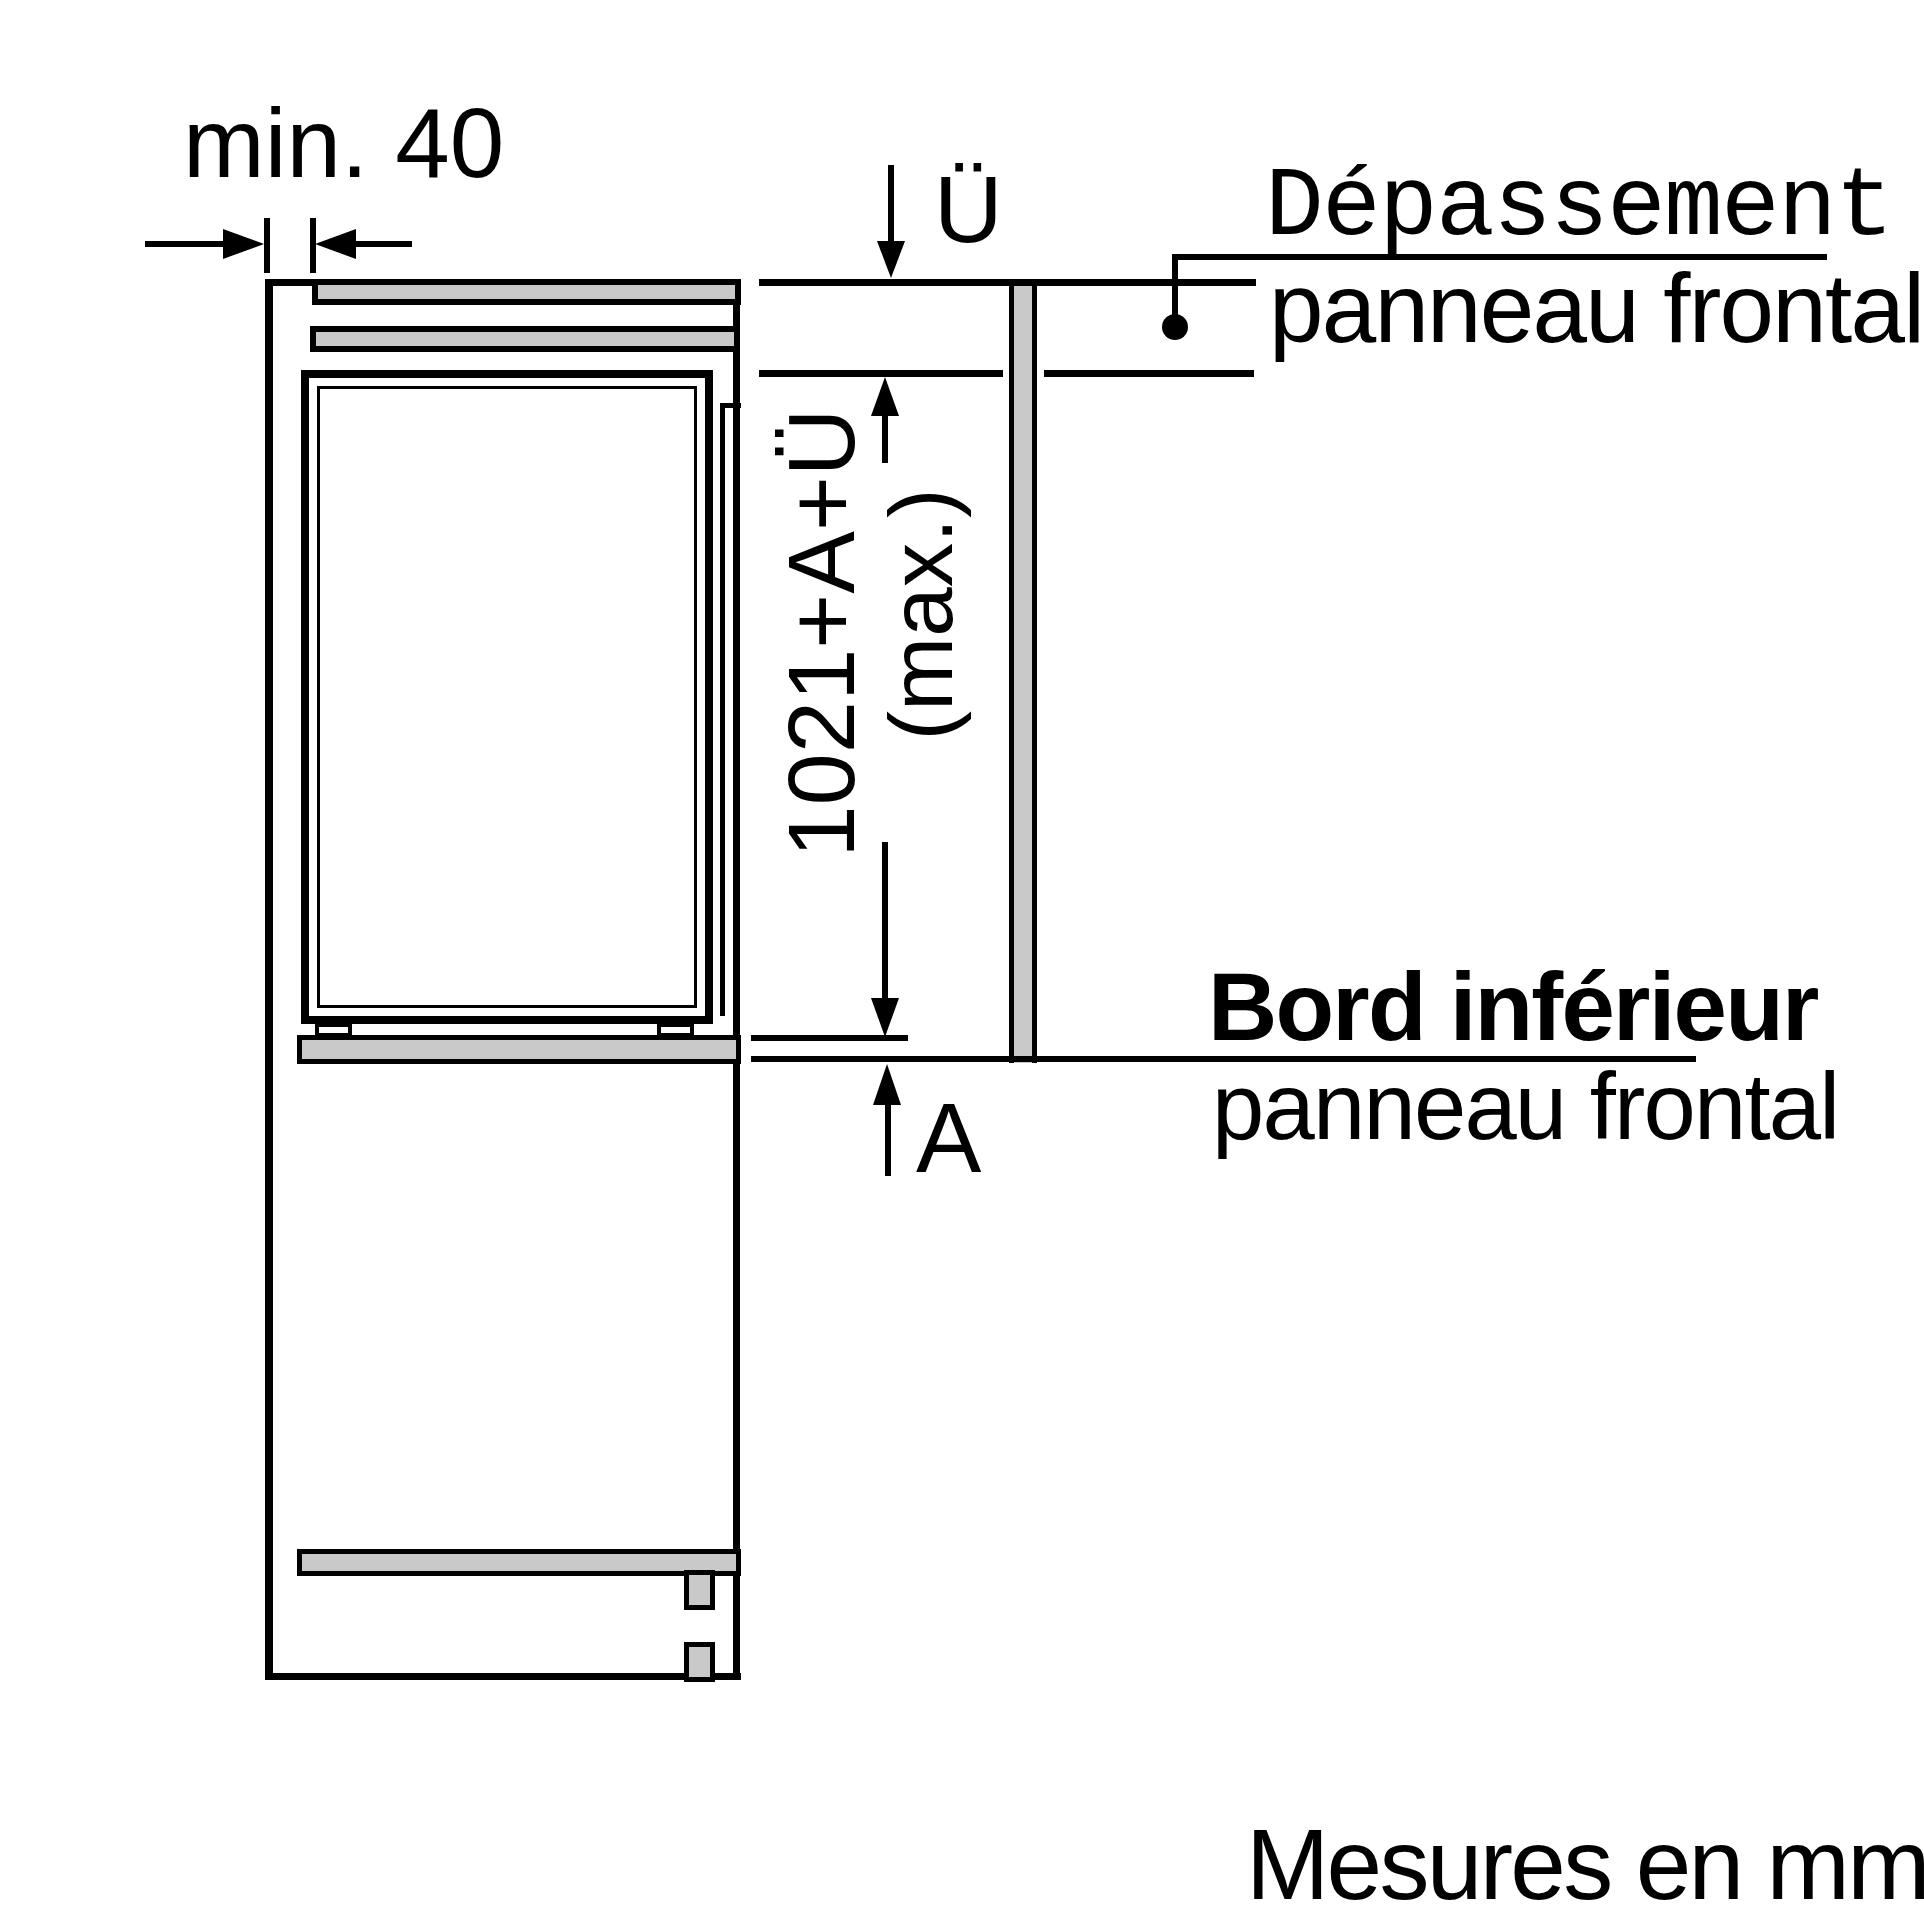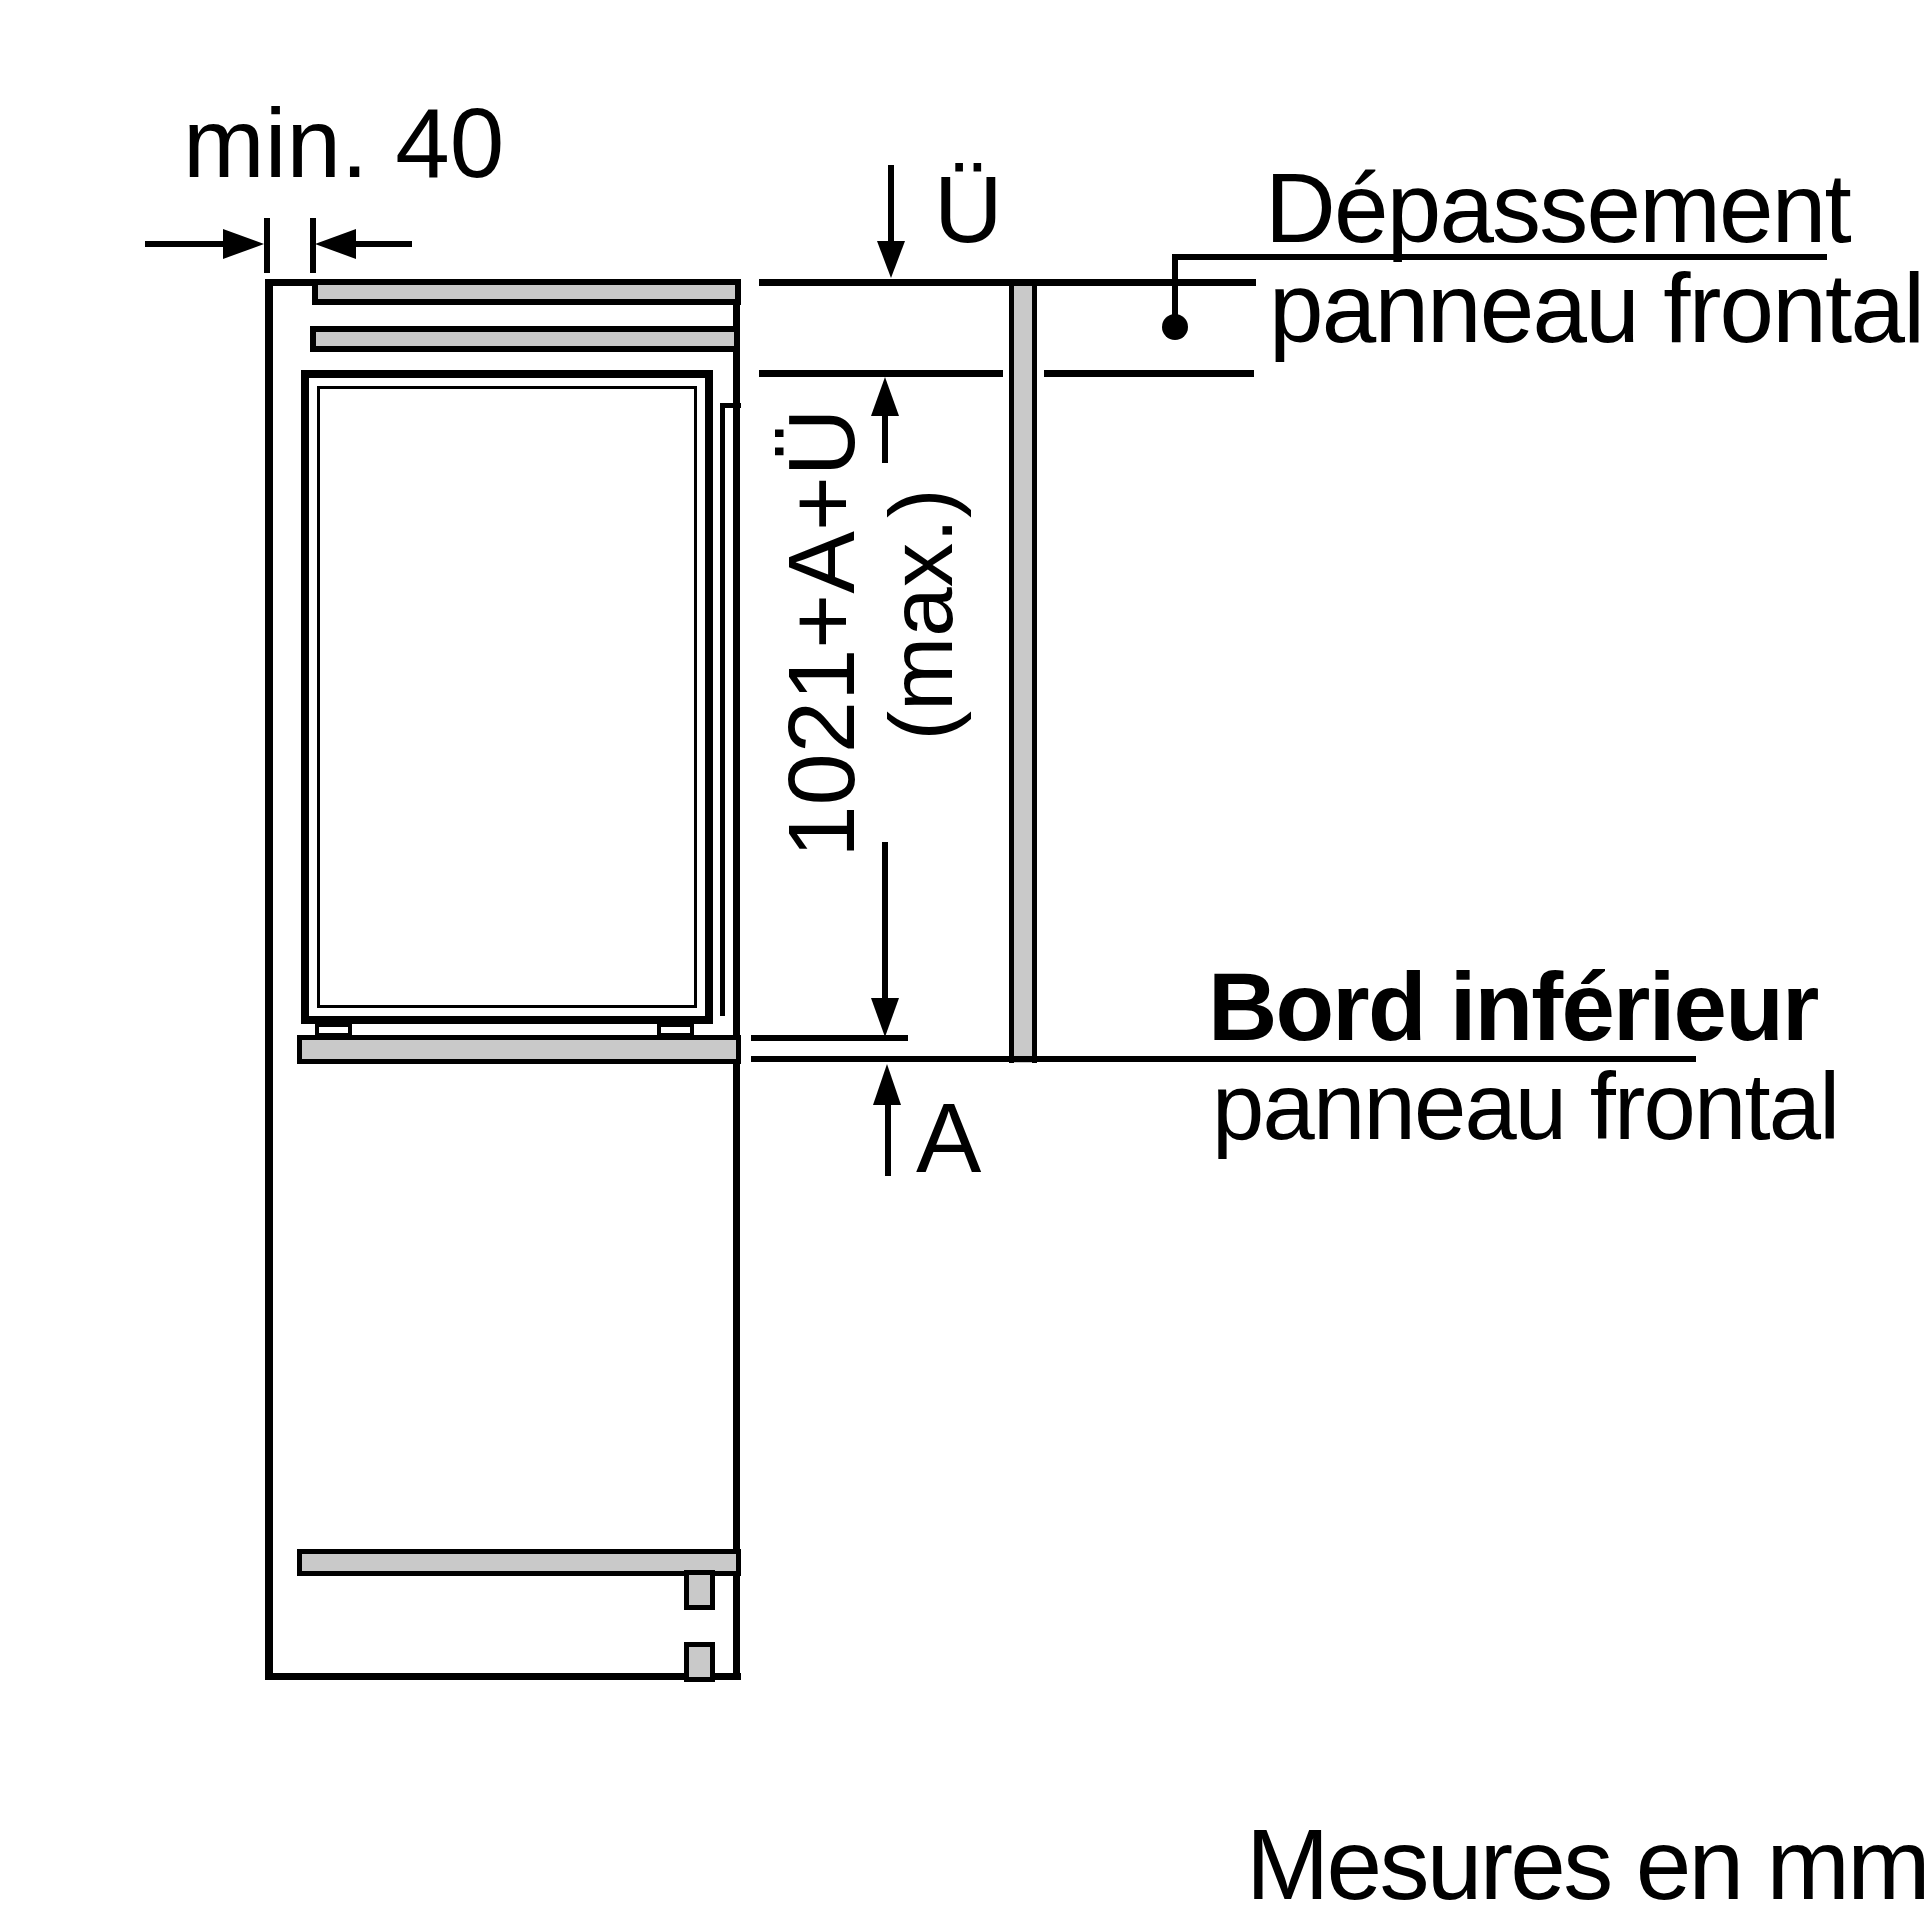--- a/index.html
+++ b/index.html
@@ -56,21 +56,21 @@
   <div class="ln" style="left:751px;top:1035px;width:157px;height:6.2px;"></div>
   <div class="ln" style="left:751px;top:1056px;width:945px;height:6.2px;"></div>
 
   <div class="ln" style="left:888px;top:165px;width:6.2px;height:77px;"></div>
   <div class="tri" style="left:877px;top:241px;border-top:37px solid #000;border-left:14.3px solid transparent;border-right:14.3px solid transparent;"></div>
   <div class="label" style="left:934px;top:162px;font-size:95px;">Ü</div>
 
   <div class="ln" style="left:1172px;top:254px;width:655px;height:6.2px;"></div>
   <div class="ln" style="left:1172px;top:254px;width:6.2px;height:64px;"></div>
   <div class="abs" style="left:1162px;top:314px;width:26px;height:26px;background:#000;border-radius:50%;"></div>
-  <div class="label" style="left:1265px;top:159px;font-size:98px;letter-spacing:-1.8px;">Dépassement</div>
+  <div class="label" style="left:1265px;top:159px;font-size:98px;letter-spacing:-1.8px;font-family:Liberation Mono, monospace;">Dépassement</div>
   <div class="label" style="left:1269px;top:259px;font-size:98px;letter-spacing:-1.8px;">panneau frontal</div>
 
   <div class="tri" style="left:871px;top:377px;border-bottom:39px solid #000;border-left:14.3px solid transparent;border-right:14.3px solid transparent;"></div>
   <div class="ln" style="left:882px;top:414px;width:6.2px;height:49px;"></div>
   <div class="rotwrap" style="left:772px;top:406px;width:100px;height:453px;">
     <span style="font-size:94px;">1021+A+Ü</span>
   </div>
   <div class="rotwrap" style="left:874px;top:493px;width:94px;height:242px;">
     <span style="font-size:89px;">(max.)</span>
   </div>

